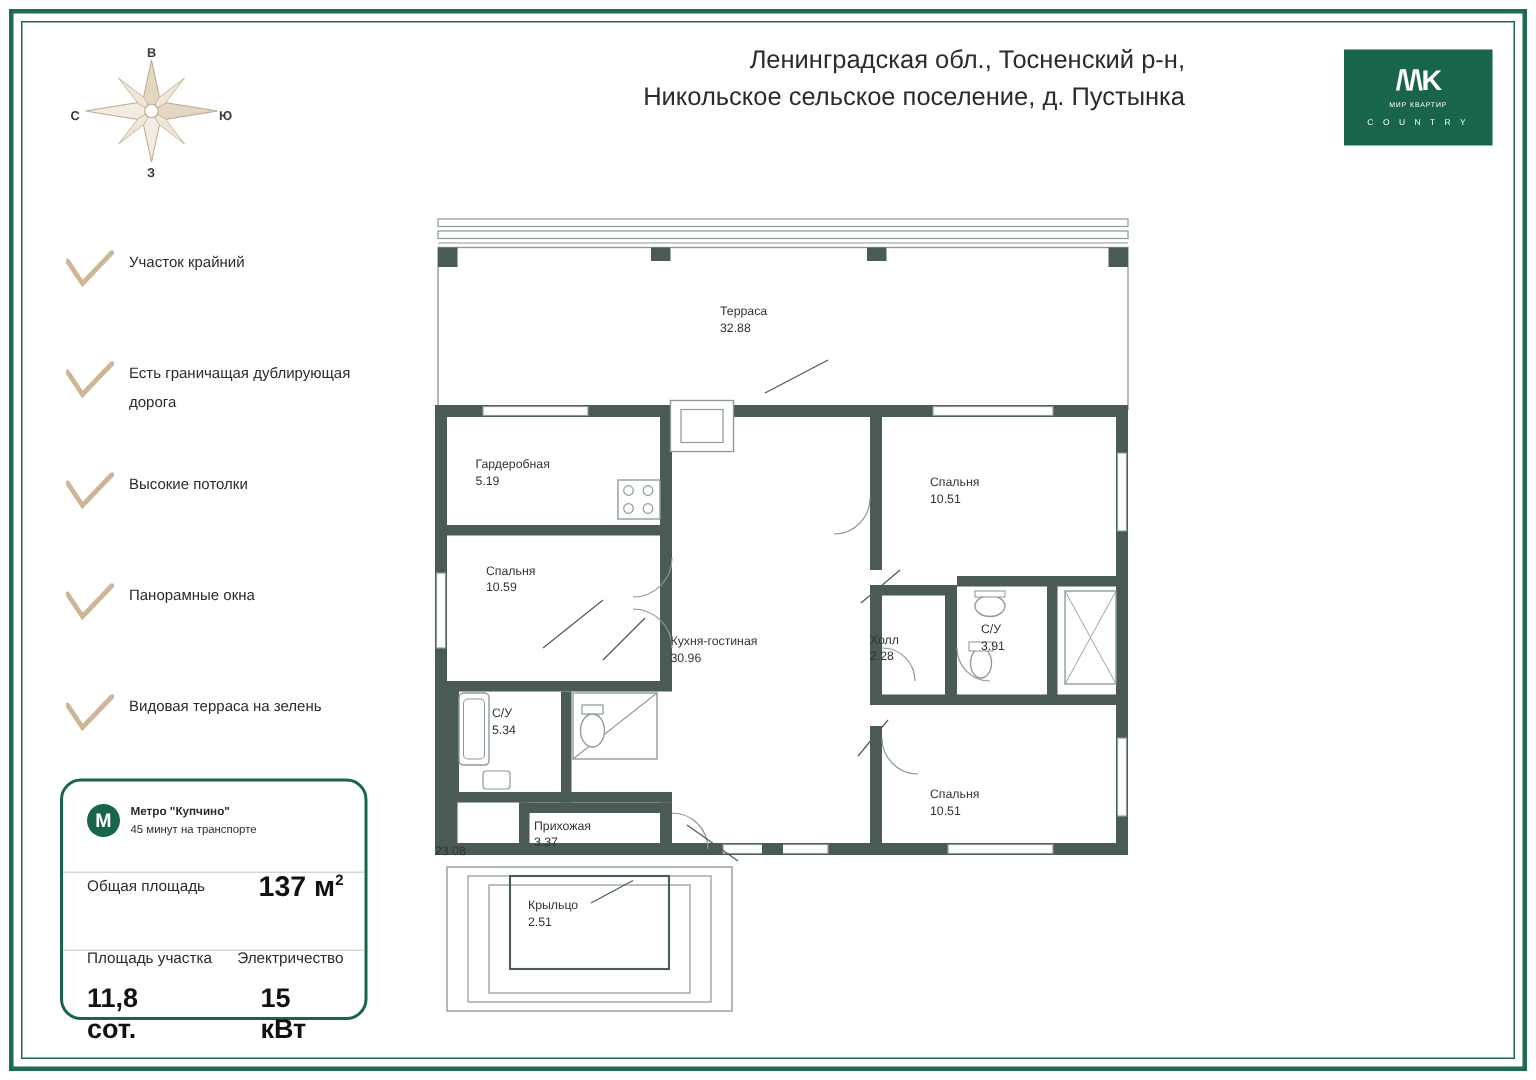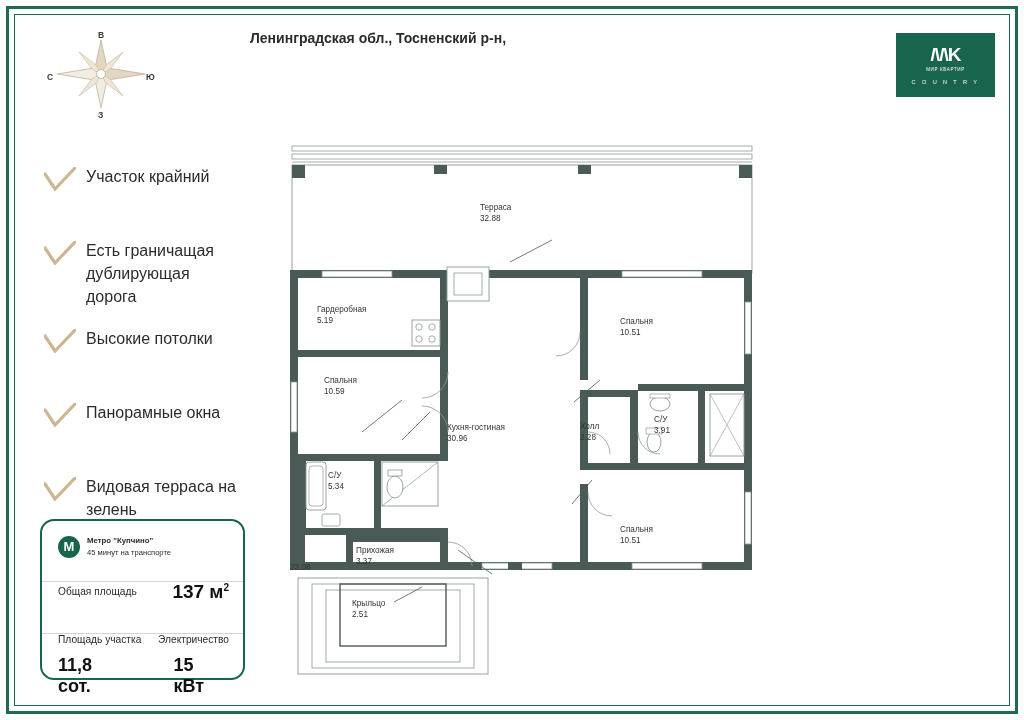--- a/index.html
+++ b/index.html
@@ -22,22 +22,22 @@
     border:3px solid #1e6b52;
   }
   .frame-inner {
     position:absolute; left:14px; top:14px; right:14px; bottom:14px;
     border:1px solid #1e6b52;
   }
 
   
   .title {
     position:absolute; left:250px; top:28px; width:540px;
-    text-align:left;
-    font-size:14px; font-weight:bold; line-height:1.45;
+    text-align:right;
+    font-size:17px; font-weight:normal; line-height:1.45;
     color:#2b2b2b;
   }
   .title div { white-space:nowrap; }
 
   
   .logo {
     position:absolute; right:29px; top:33px;
     width:99px; height:64px;
     background:#19644c;
     display:flex; flex-direction:column;
@@ -56,21 +56,21 @@
   .compass .n { left:53px; top:0px; }
   .compass .s { left:2px;  top:42px; }
   .compass .e { left:101px;top:42px; }
   .compass .w { left:53px; top:80px; }
 
   
   .features { position:absolute; left:44px; top:165px; width:195px; }
   .feature { position:relative; min-height:56px; padding-left:42px; margin-bottom:18px; }
   .feature .check { position:absolute; left:0; top:2px; width:32px; height:26px; }
   .feature .txt {
-    font-size:16px; line-height:1.45; color:#2b2b2b;margin-top:32px;
+    font-size:10px; line-height:1.45; color:#2b2b2b;margin-top:32px;
   }
 
   
   .card {
     position:absolute; left:40px; top:519px; width:205px; height:161px;
     border:2px solid #19644c; border-radius:14px;
     background:#fff;
   }
   .card .metro-row {
     position:absolute; left:16px; top:14px; display:flex; align-items:center;
@@ -112,20 +112,21 @@
 </head>
 <body>
 
 <div id="page">
 
   <div class="frame-outer"></div>
   <div class="frame-inner"></div>
 
   <div class="title">
     <div>Ленинградская обл., Тосненский р-н,</div>
+    <div>Никольское сельское поселение, д. Пустынка</div>
   </div>
 
   <div class="logo">
     <div class="mark">/\/\K</div>
     <div class="mk">МИР КВАРТИР</div>
     <div class="country">C O U N T R Y</div>
   </div>
 
   <div class="compass">
     <svg width="110" height="88" viewBox="0 0 110 88">

